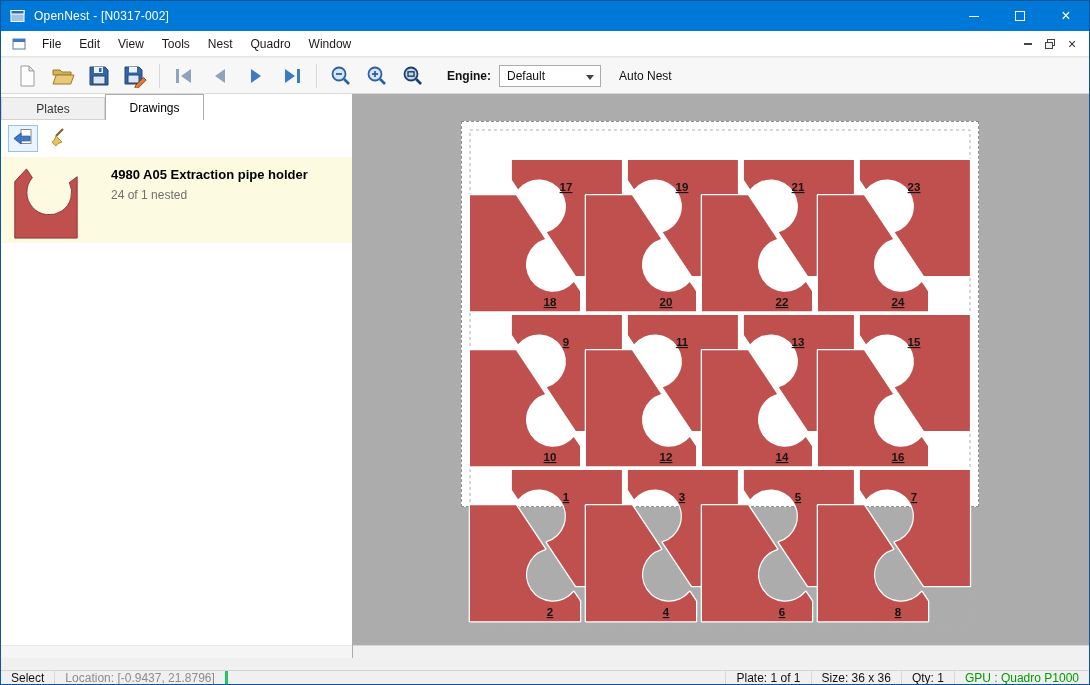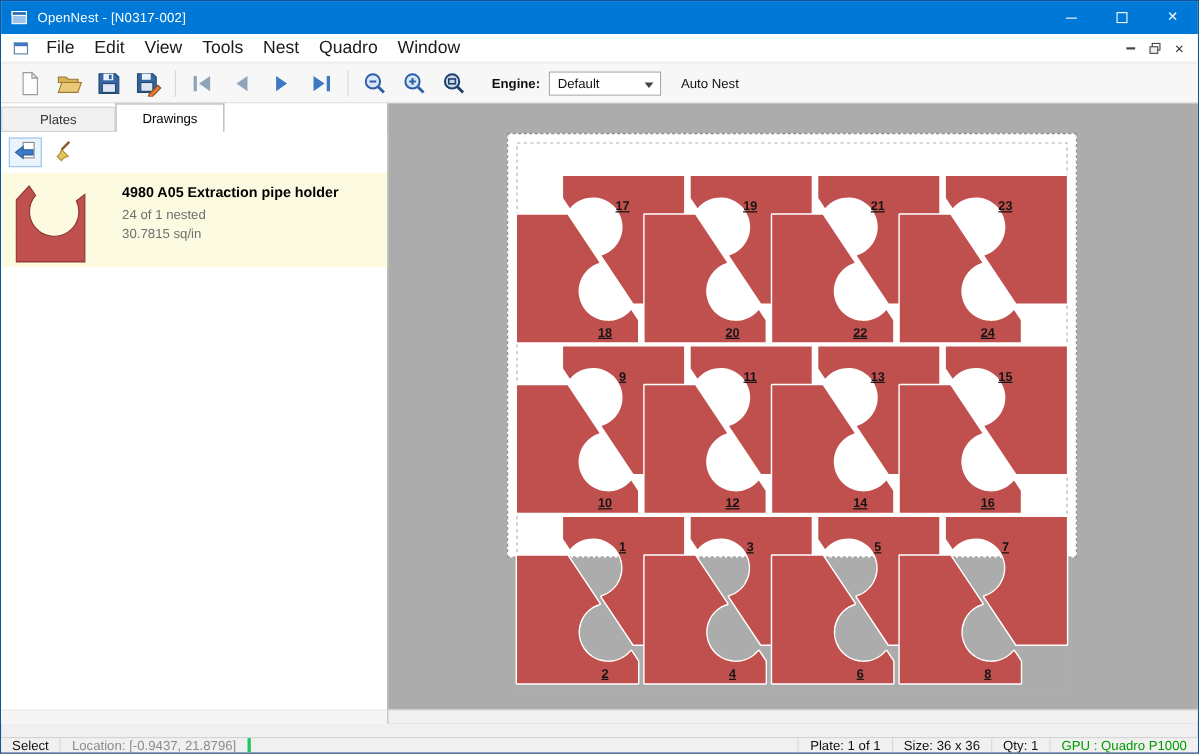--- a/index.html
+++ b/index.html
@@ -16,21 +16,21 @@
   .caption-buttons { margin-left:auto; display:flex; height:100%; }
   .cap-btn { width:46px; height:100%; display:flex; align-items:center; justify-content:center; color:#fff; }
   .glyph-min { width:10px; height:1px; background:#fff; display:block; }
   .glyph-max { width:10px; height:10px; border:1px solid #fff; display:block; }
   .glyph-close { font-size:16px; line-height:1; }
 
   
   .menubar { position:absolute; top:30px; left:0; right:0; height:26px; background:#FFFFFF;
              display:flex; align-items:center; border-bottom:1px solid #E6E6E6; }
   .mdi-icon { margin:0 6px 0 10px; width:16px; height:16px; flex:none; }
-  .menu-item { padding:0 9px; font-size:16px; color:#1a1a1a; height:100%; display:flex; align-items:center; }
+  .menu-item { padding:0 9px; font-size:12px; color:#1a1a1a; height:100%; display:flex; align-items:center; }
   .mdi-buttons { margin-left:auto; display:flex; align-items:center; height:100%; padding-right:6px; }
   .mdi-btn { width:22px; height:20px; display:flex; align-items:center; justify-content:center; color:#333; }
   .glyph-min-s { width:8px; height:2px; background:#444; display:block; }
   .glyph-close-s { font-size:14px; line-height:1; color:#333; }
 
   
   .toolbar { position:absolute; top:56px; left:0; right:0; height:37px; background:#F7F7F7;
              border-top:1px solid #EDEDED; border-bottom:1px solid #D9D9D9;
              display:flex; align-items:center; padding-left:8px; }
   .tbtn { width:36px; height:30px; display:flex; align-items:center; justify-content:center; flex:none; }
@@ -244,21 +244,20 @@
         </div>
       </div>
 
       <div class="drawing-item" style="background: rgb(252, 251, 226);">
         <svg class="thumb" viewBox="0 0 70 78">
           <path id="thumb-shape" d="M 3 75 L 3 17 L 15 4 L 21 13 A 23 23 0 1 0 59 18 L 67 12 L 67 75 Z" fill="#C0504D" stroke="#8B3533" stroke-width="1"></path>
         </svg>
         <div class="item-text">
           <div class="item-title">4980 A05 Extraction pipe holder</div>
           <div class="item-line">24 of 1 nested</div>
-          <div class="item-line">30.7815 sq/in</div>
         </div>
       </div>
 
       <div class="pane-hscroll"></div>
     </div>
 
     <div class="canvas">
       <div class="plate">
         <svg id="nest-svg" viewBox="0 0 516 512">
           <defs>

